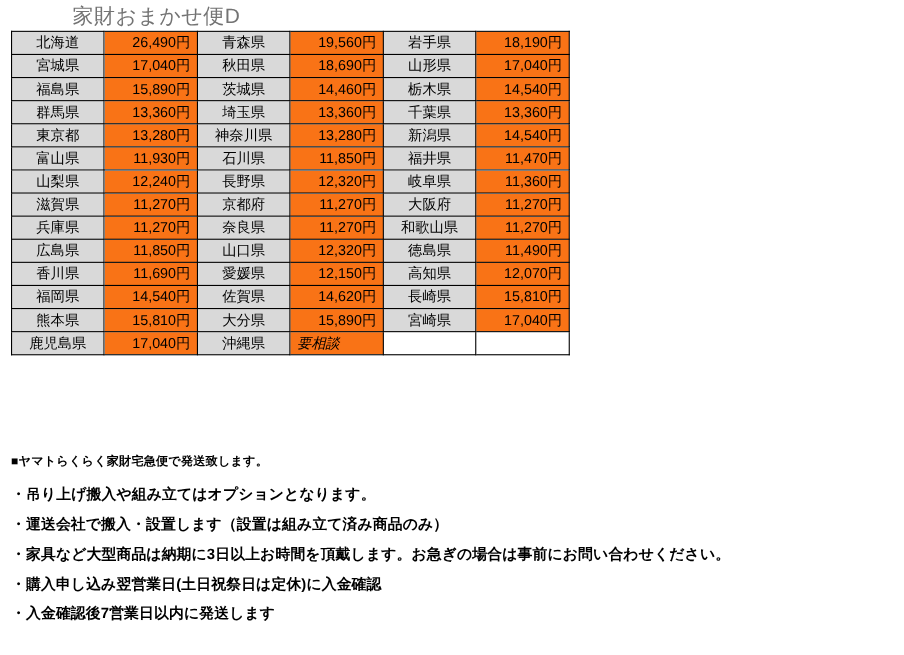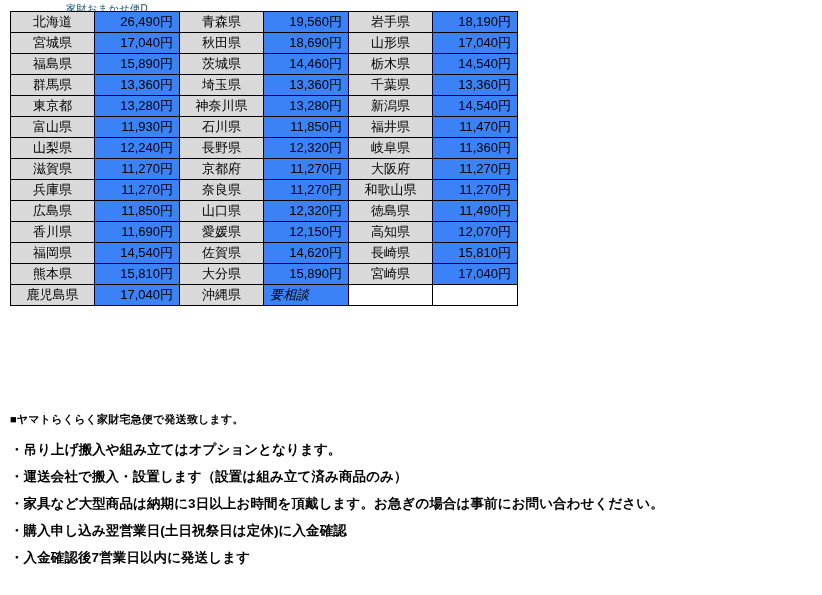--- a/index.html
+++ b/index.html
@@ -16,49 +16,49 @@
   }
   .page {
     position: relative;
     width: 822px;
     height: 595px;
   }
   .title {
     position: absolute;
     left: 66px;
     top: 2px;
-    font-size: 10px;
-    color: #0c4a6e;
+    font-size: 19px;
+    color: #737373;
     font-weight: 500;
     letter-spacing: 0.5px;
   }
   table.fee-table {
     position: absolute;
     left: 10px;
-    top: 11px;
+    top: 28px;
     border-collapse: collapse;
     table-layout: fixed;
     width: 508px;
   }
   table.fee-table td {
     border: 1px solid #000000;
     height: 21px;
     font-size: 13px;
     padding: 0 6px;
     box-sizing: border-box;
     white-space: nowrap;
     overflow: hidden;
   }
   td.pref {
     background: #d9d9d9;
     text-align: center;
     width: 84px;
   }
   td.fee {
-    background: #3b82f6;
+    background: #f97316;
     text-align: right;
     width: 85px;
   }
   td.empty {
     background: #ffffff;
     border: none;
   }
   td.empty-cell {
     background: #ffffff;
   }

